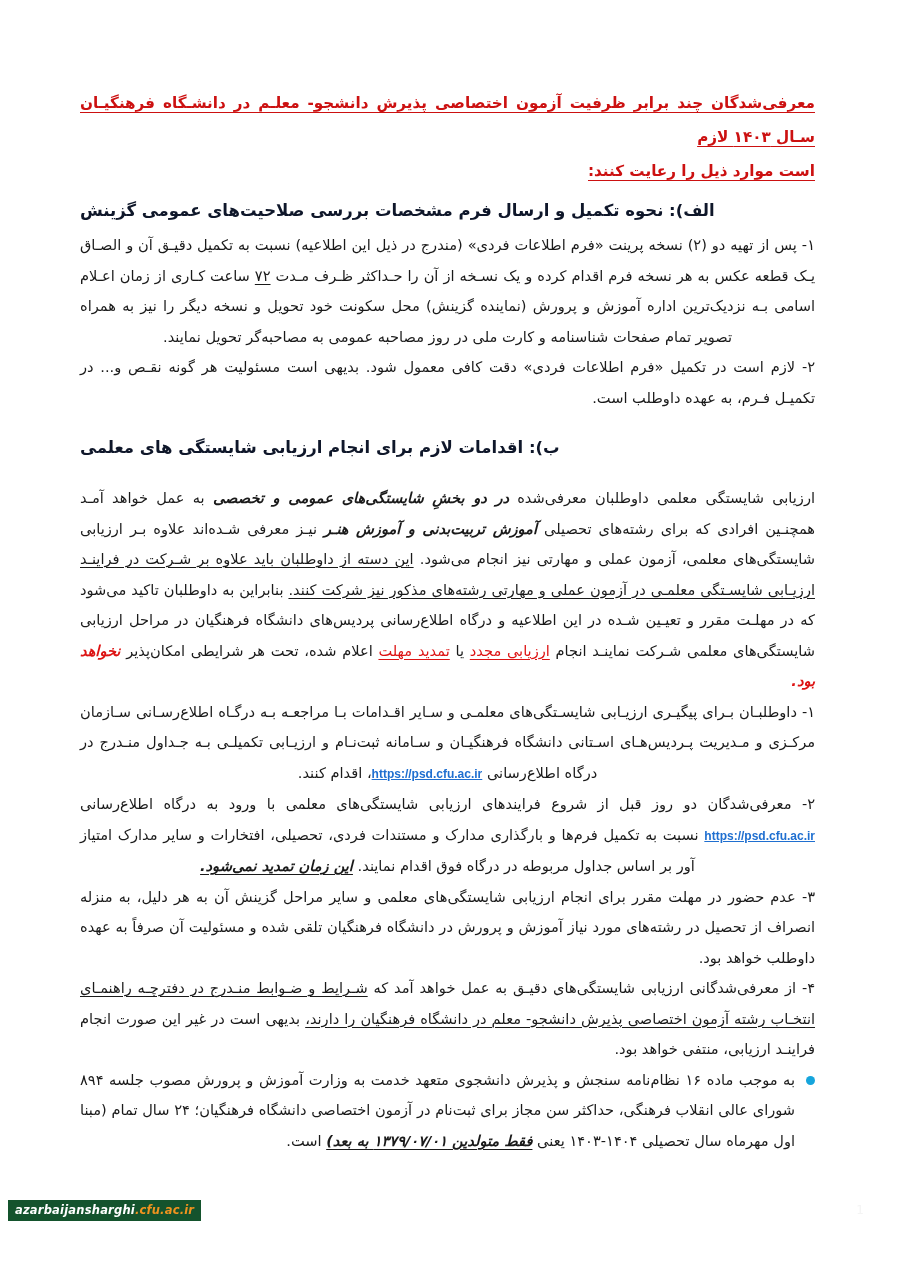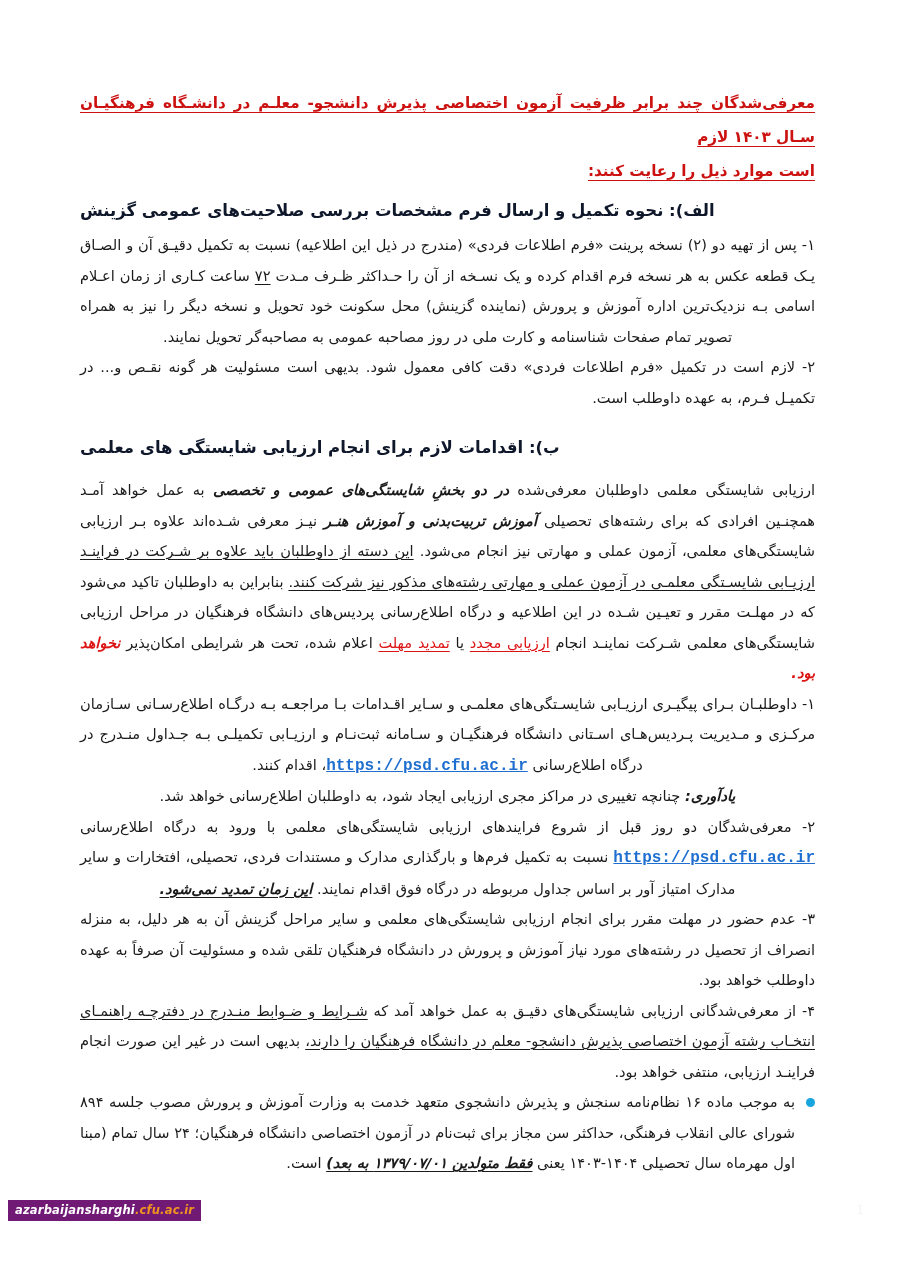--- a/index.html
+++ b/index.html
@@ -51,21 +51,21 @@
     font-weight: bold;
     font-size: 16.5px;
     line-height: 30px;
     text-align: left;
     text-align-last: left;
     margin: 8px 0 4px 0;
     direction: rtl;
   }
   .section-heading.sec-b {
     margin-top: 20px;
-    margin-bottom: 12px;
+    margin-bottom: 20px;
   }
 
   
   p.body {
     color: #1a1a1a;
     font-size: 14.6px;
     line-height: 30.5px;
     margin: 0 0 0 0;
     text-align: justify;
     text-align-last: right;
@@ -81,22 +81,22 @@
     text-underline-offset: 3px;
     text-decoration-thickness: 1px;
   }
   .red { color: #dd1414; }
   .red.u { text-decoration-color: #dd1414; }
   .link {
     color: #1f6fd0;
     font-weight: bold;
     direction: ltr;
     unicode-bidi: embed;
-    font-family: Liberation Mono, monospace;
-    font-size: 16px;
+    font-family: Liberation Sans, sans-serif;
+    font-size: 12px;
   }
 
   
   .bullet-para {
     position: relative;
     padding-right: 20px;
   }
   .bullet-dot {
     position: absolute;
     right: 0;
@@ -105,21 +105,21 @@
     height: 9px;
     border-radius: 50%;
     background: #16a5dc;
   }
 
   
   .footer-badge {
     position: absolute;
     left: 8px;
     bottom: 12px;
-    background: #701a75;
+    background: #14532d;
     color: #ffffff;
     font-family: "DejaVu Sans", "Liberation Sans", sans-serif;
     font-weight: bold;
     font-style: italic;
     font-size: 11.5px;
     padding: 3px 7px 4px 7px;
     letter-spacing: 0.2px;
     direction: ltr;
   }
   .footer-badge .accent { color: #f0931f; }
@@ -152,21 +152,20 @@
     <p class="body"><span>۲-</span><span> لازم است در تکمیل «فرم اطلاعات فردی» دقت کافی معمول شود. بدیهی است مسئولیت هر گونه نقـص و... در تکمیـل فـرم، به عهده داوطلب است.</span></p>
 
 
 
     <div class="section-heading sec-b">ب): اقدامات لازم برای انجام  ارزیابی شایستگی های معلمی</div>
 
     <p class="body"><span>ارزیابی شایستگی معلمی داوطلبان معرفی‌شده </span><span class="b">در دو بخشِ شایستگی‌های عمومی و تخصصی</span><span> به عمل خواهد آمـد همچنـین افرادی که برای رشته‌های تحصیلی </span><span class="b">آموزش تربیت‌بدنی و آموزش هنـر</span><span>  نیـز معرفی شـده‌اند علاوه بـر ارزیابی شایستگی‌های معلمی، آزمون عملی و مهارتی نیز انجام می‌شود. </span><span class="u">این دسته از داوطلبان باید علاوه بر شـرکت در فراینـد ارزیـابی شایسـتگی معلمـی در آزمون عملی و مهارتی رشته‌های مذکور نیز شرکت کنند.</span><span> بنابراین به داوطلبان تاکید می‌شود که در مهلـت مقرر و تعیـین شـده در این اطلاعیه و درگاه اطلاع‌رسانی پردیس‌های دانشگاه فرهنگیان در مراحل ارزیابی شایستگی‌های معلمی شـرکت نماینـد انجام </span><span class="red u">ارزیابی مجدد</span><span> یا </span><span class="red u">تمدید مهلت</span><span> اعلام شده، تحت هر شرایطی امکان‌پذیر </span><span class="red b">نخواهد بود.</span></p>
 
     <p class="body center-last"><span>۱-</span><span> داوطلبـان بـرای پیگیـری ارزیـابی شایسـتگی‌های معلمـی و سـایر اقـدامات بـا مراجعـه بـه درگـاه اطلاع‌رسـانی سـازمان مرکـزی و مـدیریت پـردیس‌هـای اسـتانی دانشگاه فرهنگیـان و سـامانه ثبت‌نـام و ارزیـابی تکمیلـی بـه جـداول منـدرج در درگاه اطلاع‌رسانی </span><a class="link" href="#">https://psd.cfu.ac.ir</a><span>، اقدام کنند.</span></p>
 
-    <p class="body center-last"><span class="b">یادآوری:</span><span> چنانچه تغییری در مراکز مجری ارزیابی ایجاد شود، به داوطلبان اطلاع‌رسانی خواهد شد.</span></p>
 
     <p class="body center-last"><span>۲-</span><span> معرفی‌شدگان دو روز قبل از شروع فرایندهای ارزیابی شایستگی‌های معلمی با ورود به درگاه اطلاع‌رسانی </span><a class="link" href="#">https://psd.cfu.ac.ir</a><span> نسبت به تکمیل فرم‌ها و بارگذاری مدارک و مستندات فردی، تحصیلی، افتخارات و سایر مدارک امتیاز آور بر اساس جداول مربوطه در درگاه فوق اقدام نمایند. </span><span class="b u">این زمان تمدید نمی‌شود.</span></p>
 
     <p class="body"><span>۳-</span><span> عدم حضور در مهلت مقرر برای انجام ارزیابی شایستگی‌های معلمی و سایر مراحل گزینش آن به هر دلیل، به منزله انصراف از تحصیل در رشته‌های مورد نیاز آموزش و پرورش در دانشگاه فرهنگیان تلقی شده و مسئولیت آن صرفاً به عهده داوطلب خواهد بود.</span></p>
 
     <p class="body"><span>۴-</span><span> از معرفی‌شدگانی ارزیابی شایستگی‌های دقیـق به عمل خواهد آمد که </span><span class="u">شـرایط و ضـوابط منـدرج در دفترچـه راهنمـای انتخـاب رشته آزمون اختصاصی پذیرش دانشجو- معلم در دانشگاه فرهنگیان را دارند،</span><span> بدیهی است در غیر این صورت انجام فراینـد ارزیابی، منتفی خواهد بود.</span></p>
 
     <div class="bullet-para">
       <span class="bullet-dot"></span>
       <p class="body"><span>به موجب ماده ۱۶ نظام‌نامه سنجش و پذیرش دانشجوی متعهد خدمت به وزارت آموزش و پرورش مصوب جلسه ۸۹۴ شورای عالی انقلاب فرهنگی، حداکثر سن مجاز برای ثبت‌نام در آزمون اختصاصی دانشگاه فرهنگیان؛ ۲۴ سال تمام (مبنا اول مهرماه سال تحصیلی ۱۴۰۴-۱۴۰۳ یعنی </span><span class="b u">فقط متولدین ۱۳۷۹/۰۷/۰۱ به بعد)</span><span> است.</span></p>

